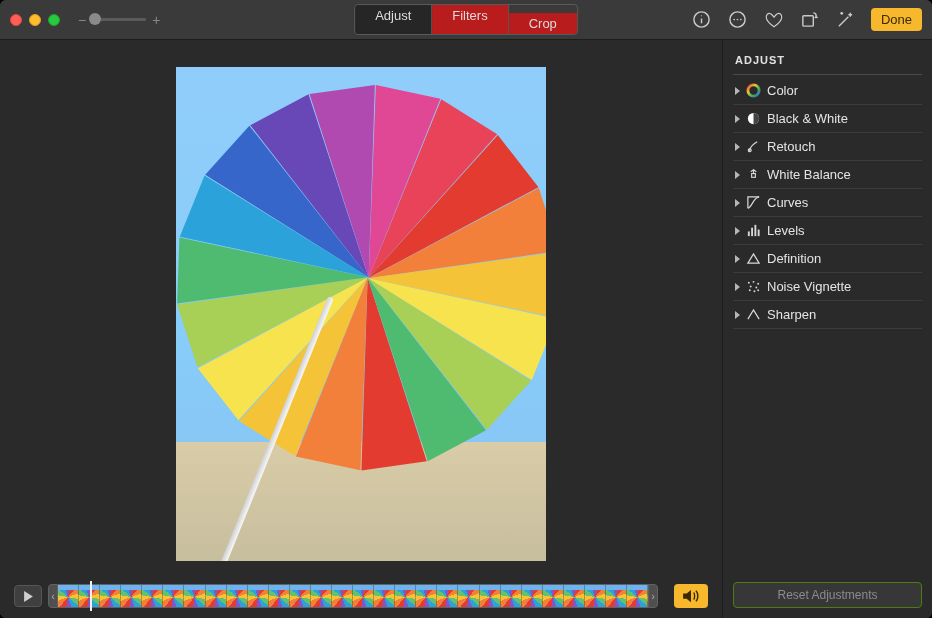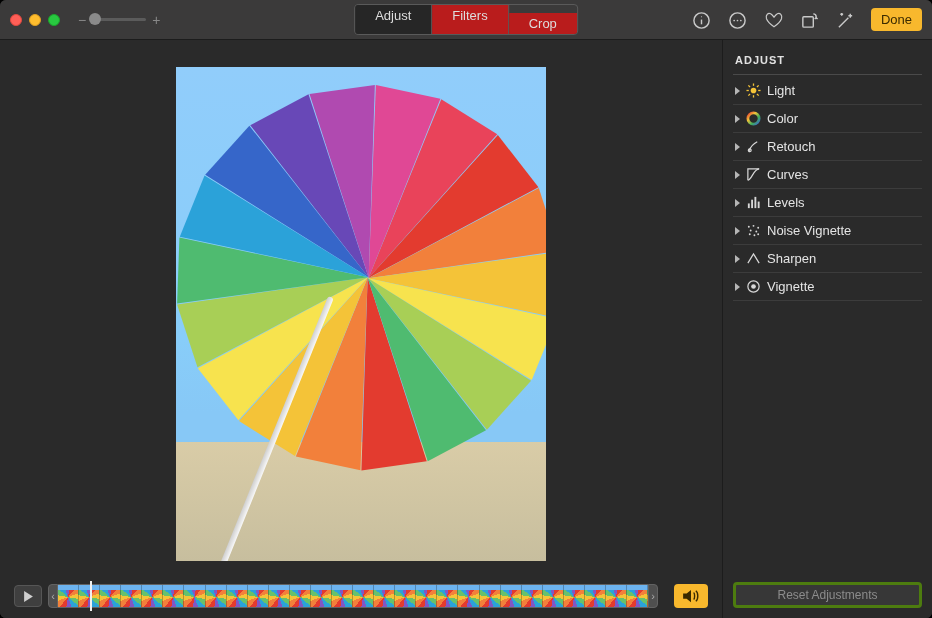--- a/index.html
+++ b/index.html
@@ -53,21 +53,21 @@
     position:absolute;left:50%;transform:translateX(-50%);
     display:flex;border:1px solid #5a5a5a;border-radius:4px;overflow:hidden;
   }
   .segmented .seg {
     padding:3px 20px;font-size:13px;color:#ddd;background:#b91c1c;
     border-right:1px solid #5a5a5a;
   }
   .segmented .seg:last-child{border-right:none;margin-top:8px;}
   .segmented .seg.active{background:#262626;}
   .toolbar-right {
-    margin-left:auto;display:flex;align-items:flex-end;gap:14px;
+    margin-left:auto;display:flex;align-items:center;gap:14px;
   }
   .tb-icon{width:22px;height:22px;display:flex;align-items:center;justify-content:center;color:#c9c9c9;}
   .tb-icon svg{stroke:#c9c9c9;fill:none;stroke-width:1.5;}
   .done-btn {
     background:#f8b82d;color:#3a2a00;font-weight:500;font-size:13px;
     padding:4px 10px;border-radius:4px;border:none;
   }
   
   .body {
     flex:1;display:flex;overflow:hidden;background:#2a2a2a;
@@ -157,21 +157,21 @@
   .panel-hr{height:1px;background:#4a4a4a;margin-bottom:2px;}
   .adj-list{flex:1;}
   .adj-item{
     display:flex;align-items:center;gap:6px;
     padding:6px 2px;border-bottom:1px solid #3c3c3c;
     color:#e4e4e4;font-size:13px;
   }
   .chev{width:0;height:0;border-left:5px solid #b6b6b6;border-top:4px solid transparent;border-bottom:4px solid transparent;}
   .adj-ico{width:15px;height:15px;display:flex;align-items:center;justify-content:center;}
   .reset-btn{
-    margin-top:auto;height:26px;background:#373737;border:3px solid #4d7c0f;
+    margin-top:auto;height:26px;background:#373737;border:1px solid #4d7c0f;
     color:#8c8c8c;font-size:12px;border-radius:4px;
     display:flex;align-items:center;justify-content:center;
   }
 </style>
 </head>
 <body>
 
 <div class="window">
 
   <div class="toolbar">
@@ -314,61 +314,62 @@
     </div>
 
     <div class="sidepanel">
       <div class="panel-title">ADJUST</div>
       <div class="panel-hr"></div>
       <div class="adj-list" id="adj-list">
           <div class="adj-item">
             <span class="chev"></span>
             <span class="adj-ico">
               <svg width="15" height="15" viewBox="0 0 16 16">
-                <circle cx="8" cy="8" r="3" fill="#f4c338"></circle>
-                <g stroke="#f4c338" stroke-width="1.4">
-                  <line x1="8" y1="0.5" x2="8" y2="3"></line>
-                  <line x1="8" y1="13" x2="8" y2="15.5"></line>
-                  <line x1="0.5" y1="8" x2="3" y2="8"></line>
-                  <line x1="13" y1="8" x2="15.5" y2="8"></line>
-                  <line x1="2.5" y1="2.5" x2="4.3" y2="4.3"></line>
-                  <line x1="11.7" y1="11.7" x2="13.5" y2="13.5"></line>
-                  <line x1="2.5" y1="13.5" x2="4.3" y2="11.7"></line>
-                  <line x1="11.7" y1="4.3" x2="13.5" y2="2.5"></line>
-                </g>
-              </svg>
-            </span>
-            <span>Light</span>
-          </div>
-          <div class="adj-item">
-            <span class="chev"></span>
-            <span class="adj-ico">
-              <svg width="15" height="15" viewBox="0 0 16 16">
                 <circle cx="8" cy="8" r="6" fill="none" stroke="url(#g1)" stroke-width="3"></circle>
                 <defs>
                   <linearGradient id="g1" x1="0" y1="0" x2="1" y2="1">
                     <stop offset="0" stop-color="#e33b2f"></stop>
                     <stop offset=".33" stop-color="#f4c338"></stop>
                     <stop offset=".66" stop-color="#3fae5b"></stop>
                     <stop offset="1" stop-color="#3a66d0"></stop>
                   </linearGradient>
                 </defs>
               </svg>
             </span>
             <span>Color</span>
           </div>
           <div class="adj-item">
             <span class="chev"></span>
             <span class="adj-ico">
+              <svg width="15" height="15" viewBox="0 0 16 16">
+                <circle cx="8" cy="8" r="6" fill="#fff"></circle>
+                <path d="M8 2a6 6 0 0 1 0 12z" fill="#444"></path>
+              </svg>
+            </span>
+            <span>Black &amp; White</span>
+          </div>
+          <div class="adj-item">
+            <span class="chev"></span>
+            <span class="adj-ico">
               <svg width="15" height="15" viewBox="0 0 16 16" fill="none" stroke="#d8d8d8" stroke-width="1.3">
                 <path d="M3 13c2-5 5-8 9-10"></path>
                 <circle cx="4" cy="12" r="1.5"></circle>
               </svg>
             </span>
             <span>Retouch</span>
+          </div>
+          <div class="adj-item">
+            <span class="chev"></span>
+            <span class="adj-ico">
+              <svg width="15" height="15" viewBox="0 0 16 16" fill="none" stroke="#d8d8d8" stroke-width="1.2">
+                <rect x="6" y="7" width="4" height="4"></rect>
+                <path d="M8 7V3l-3 2M8 3l3 2"></path>
+              </svg>
+            </span>
+            <span>White Balance</span>
           </div>
           <div class="adj-item">
             <span class="chev"></span>
             <span class="adj-ico">
               <svg width="15" height="15" viewBox="0 0 16 16" fill="none" stroke="#d8d8d8" stroke-width="1.3">
                 <path d="M2 14V2h12"></path>
                 <path d="M2 14c4 0 6-12 12-12"></path>
               </svg>
             </span>
             <span>Curves</span>
@@ -377,20 +378,29 @@
             <span class="chev"></span>
             <span class="adj-ico">
               <svg width="15" height="15" viewBox="0 0 16 16" fill="#d8d8d8">
                 <rect x="2" y="9" width="2" height="5"></rect>
                 <rect x="5.5" y="5" width="2" height="9"></rect>
                 <rect x="9" y="2" width="2" height="12"></rect>
                 <rect x="12.5" y="7" width="2" height="7"></rect>
               </svg>
             </span>
             <span>Levels</span>
+          </div>
+          <div class="adj-item">
+            <span class="chev"></span>
+            <span class="adj-ico">
+              <svg width="15" height="15" viewBox="0 0 16 16" fill="none" stroke="#d8d8d8" stroke-width="1.3">
+                <path d="M2 13 L8 3 L14 13 Z"></path>
+              </svg>
+            </span>
+            <span>Definition</span>
           </div>
           <div class="adj-item">
             <span class="chev"></span>
             <span class="adj-ico">
               <svg width="15" height="15" viewBox="0 0 16 16" fill="#d8d8d8">
                 <circle cx="3" cy="4" r="1"></circle>
                 <circle cx="8" cy="3" r="1"></circle>
                 <circle cx="13" cy="5" r="1"></circle>
                 <circle cx="5" cy="8" r="1"></circle>
                 <circle cx="11" cy="9" r="1"></circle>
@@ -403,28 +413,18 @@
           </div>
           <div class="adj-item">
             <span class="chev"></span>
             <span class="adj-ico">
               <svg width="15" height="15" viewBox="0 0 16 16" fill="none" stroke="#d8d8d8" stroke-width="1.3">
                 <path d="M2 13 L8 3 L14 13"></path>
               </svg>
             </span>
             <span>Sharpen</span>
           </div>
-          <div class="adj-item">
-            <span class="chev"></span>
-            <span class="adj-ico">
-              <svg width="15" height="15" viewBox="0 0 16 16" fill="none" stroke="#d8d8d8" stroke-width="1.3">
-                <circle cx="8" cy="8" r="6"></circle>
-                <circle cx="8" cy="8" r="2.5" fill="#d8d8d8" stroke="none"></circle>
-              </svg>
-            </span>
-            <span>Vignette</span>
-          </div>
         </div>
       <div class="reset-btn">Reset Adjustments</div>
     </div>
   </div>
 
 </div>
 
 </body></html>

